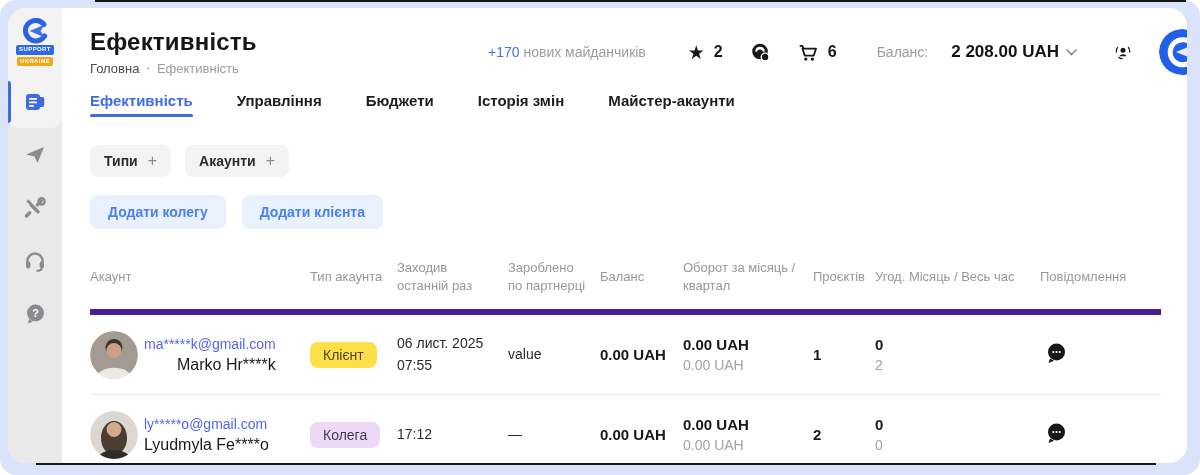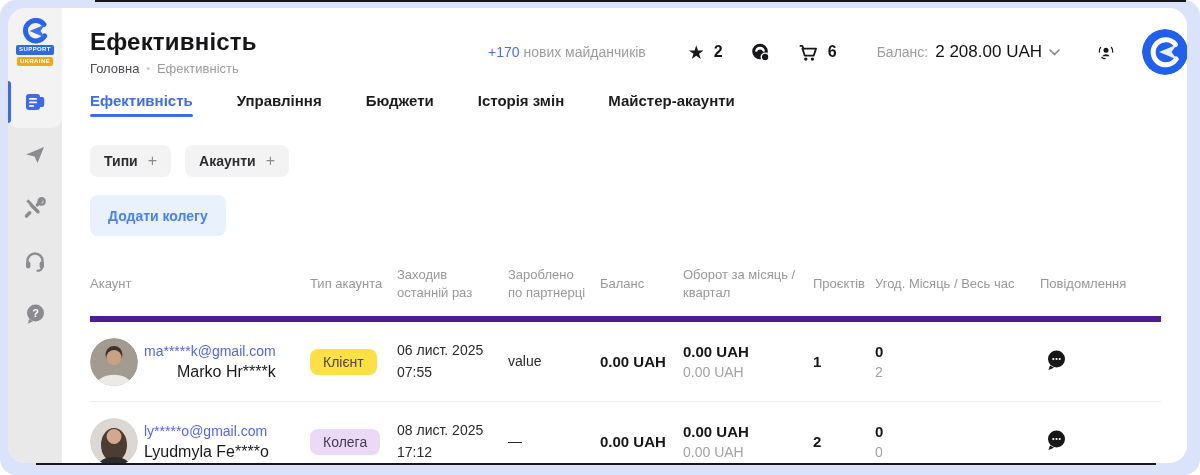--- a/index.html
+++ b/index.html
@@ -35,37 +35,37 @@
   .crumb-dot { color:#c4c4c9; font-size:10px; }
   .crumb-current { color:#9b9ba1; }
   .newplat { font-size:14px; color:#9b9ba1; white-space:nowrap; }
   .newplat .count { color:#4a6cf3; font-weight:500; }
   .vdiv { width:1px; height:34px; background:#e7e7eb; margin:0 24px 0 18px; }
   .counter { display:flex; align-items:center; gap:9px; font-size:16px; font-weight:700; color:#17171a; cursor:pointer; }
   .counter + .counter { margin-left:26px; }
   .star-glyph { font-size:19px; line-height:1; font-family:"DejaVu Sans",sans-serif; }
   .balance { display:flex; align-items:center; gap:7px; margin-left:40px; cursor:pointer; white-space:nowrap; }
   .balance-label { font-size:14px; color:#9b9ba1; }
-  .balance-value { font-size:17px; font-weight:400; color:#131316; }
+  .balance-value { font-size:17px; font-weight:700; color:#131316;margin-left:16px; }
   .bell-btn { margin-left:36px; cursor:pointer; display:flex; }
   .avatar-logo { margin-left:26px; width:46px; height:46px; border-radius:50%; cursor:pointer; flex:0 0 46px; }
 
   
   .tabs { display:flex; gap:44px; margin-top:16px; }
   .tab { font-size:15px; font-weight:700; color:#1d1d20; padding-bottom:12px; position:relative; cursor:pointer; white-space:nowrap; }
   .tab.active { color:#3f6ce9; }
   .tab.active::after { content:""; position:absolute; left:0; right:0; bottom:4px; height:3px; background:#3f6ce9; border-radius:2px; }
 
   
   .chips { display:flex; gap:14px; margin-top:24px; }
   .chip { display:flex; align-items:center; gap:10px; background:#f3f3f4; border-radius:8px;
           height:32px; padding:0 14px; font-size:14px; font-weight:600; color:#2d2d31; cursor:pointer; }
   .chip .plus { color:#8a8a90; font-weight:400; font-size:16px; }
   .actions { display:flex; gap:16px; margin-top:18px; }
-  .btn-light { background:#e9f1fd; color:#4c80f2; border:none; border-radius:8px; height:41px;
+  .btn-light { background:#e9f1fd; color:#4c80f2; border:none; border-radius:8px; height:34px;
                padding:0 18px; font-size:14px; font-weight:600; font-family:inherit; cursor:pointer; }
 
   
   .table { margin-top:22px; }
   .tgrid { display:grid; grid-template-columns:220px 87px 111px 92px 83px 130px 62px 165px minmax(70px,1fr);
            padding-left:20px; align-items:center; }
   .thead { color:#97979d; font-size:13px; line-height:1.4; padding:8px 0 14px; border-bottom:6px solid #4c1d95; }
   .thead > div { padding-right:14px; }
   .trow { min-height:80px; border-bottom:1px solid #ededf0; padding:10px 0; }
   .acct-cell { display:flex; align-items:center; gap:6px; }
@@ -222,20 +222,21 @@
           <span class="plus">+</span>
         </div>
         <div class="chip">
           <span>Акаунти</span>
           <span class="plus">+</span>
         </div>
       </div>
 
       <div class="actions">
         <button class="btn-light">Додати колегу</button>
+        <button class="btn-light">Додати клієнта</button>
       </div>
 
       <div class="table">
         <div class="tgrid thead">
           <div>Акаунт</div>
           <div>Тип акаунта</div>
           <div>Заходив останній раз</div>
           <div>Зароблено по партнерці</div>
           <div>Баланс</div>
           <div>Оборот за місяць / квартал</div>
@@ -303,21 +304,20 @@
             </div>
             <div>
               <div class="acct-email">ly*****o@gmail.com</div>
               <div class="acct-name">Lyudmyla Fe****o</div>
             </div>
           </div>
           <div>
             <span class="badge badge--colleague">Колега</span>
           </div>
           <div class="cell-plain">
-            <div>08 лист. 2025</div>
             <div>17:12</div>
           </div>
           <div class="cell-plain">—</div>
           <div class="cell-bold">0.00 UAH</div>
           <div>
             <div class="cell-bold">0.00 UAH</div>
             <div class="cell-sub">0.00 UAH</div>
           </div>
           <div class="cell-bold">2</div>
           <div>

